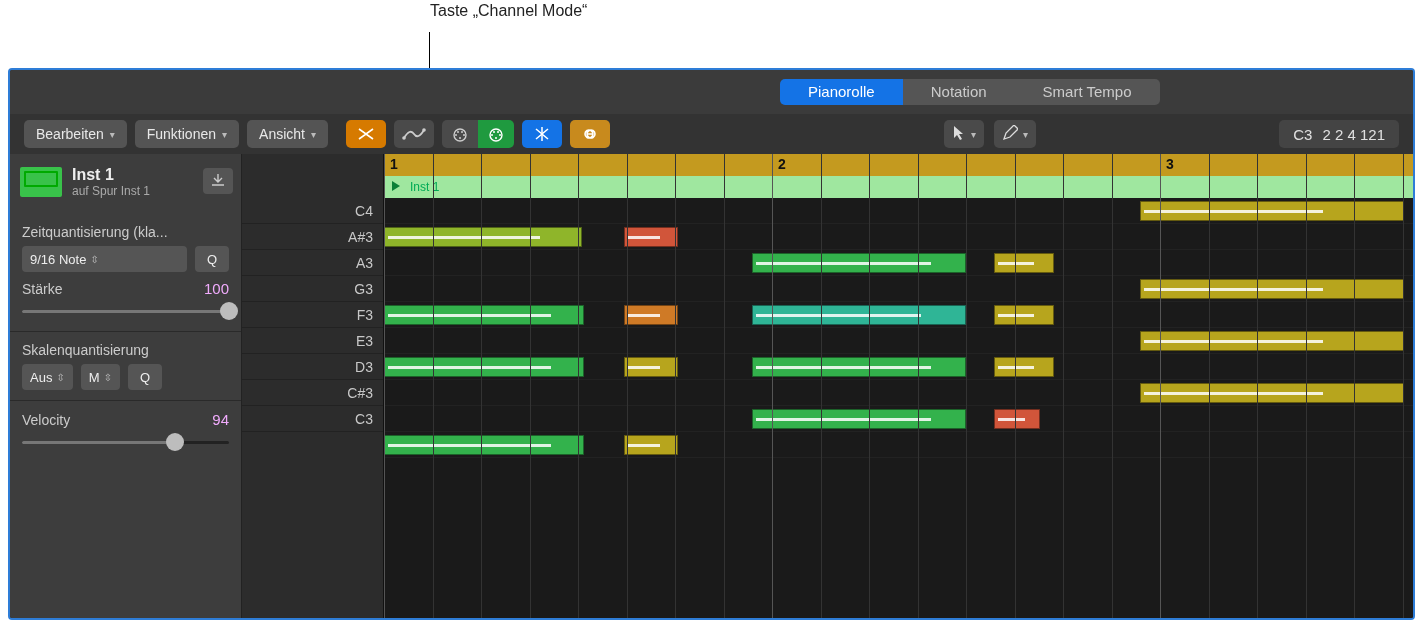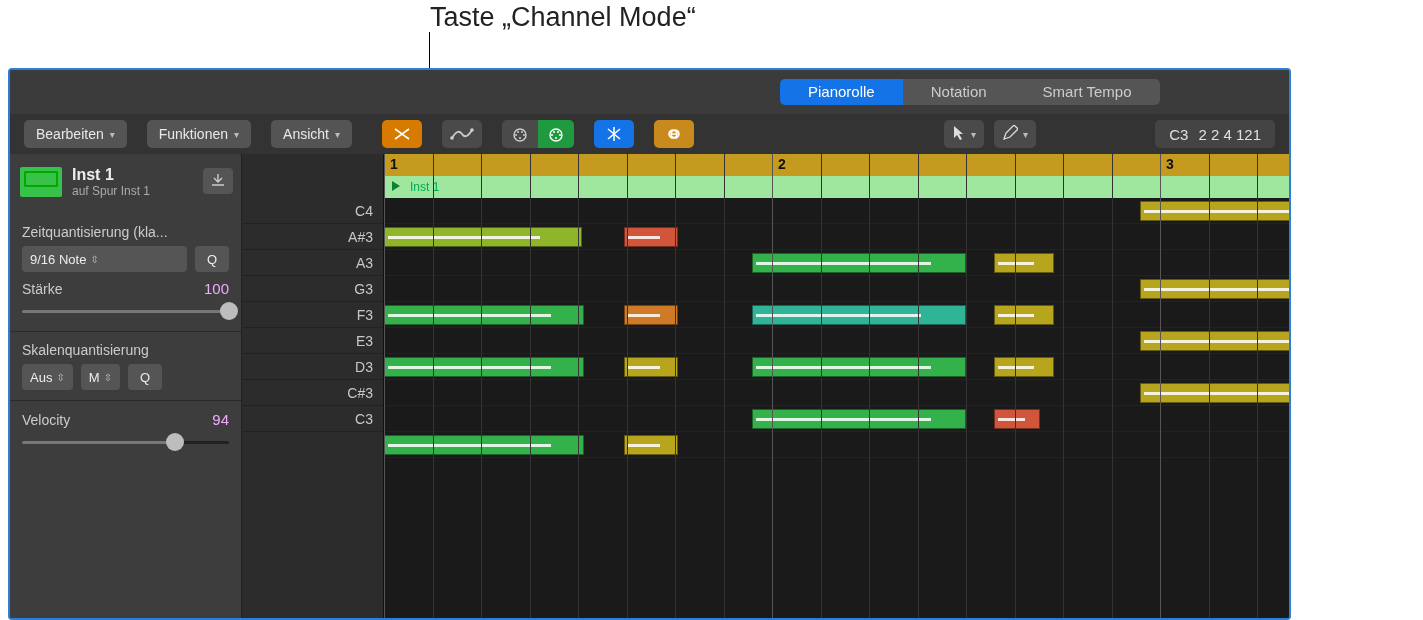--- a/index.html
+++ b/index.html
@@ -6,31 +6,31 @@
   body { background: #fff; width: 1423px; }
 
   .callout {
     position: relative;
     height: 68px;
     width: 1423px;
   }
   .callout-text {
     position: absolute;
     left: 430px; top: 2px;
-    font-size: 27px; color: #222;
+    font-size: 16px; color: #222;
   }
   .callout-line {
     position: absolute;
     left: 429px; top: 32px;
     width: 1px; height: 36px;
     background: #000;
   }
 
   .app {
-    width: 1283px; height: 552px;
+    width: 1407px; height: 552px;
     margin-left: 8px;
     background: #2a2a2a;
     border: 2px solid #2e7dd7;
     border-radius: 4px;
     position: relative;
     overflow: hidden;
     color: #ddd;
     font-size: 13px;
   }
 
@@ -60,21 +60,21 @@
   }
   .tab.active { background: #1473e6; color: #fff; }
 
   
   .toolbar {
     height: 40px;
     background: #333;
     display: flex;
     align-items: center;
     padding: 0 14px;
-    gap: 20px;
+    gap: 8px;
     position: relative;
   }
   .menu-btn {
     background: #545454;
     border-radius: 5px;
     height: 28px;
     padding: 0 12px;
     display: flex; align-items: center; gap: 6px;
     color: #e8e8e8;
     font-size: 14px;

